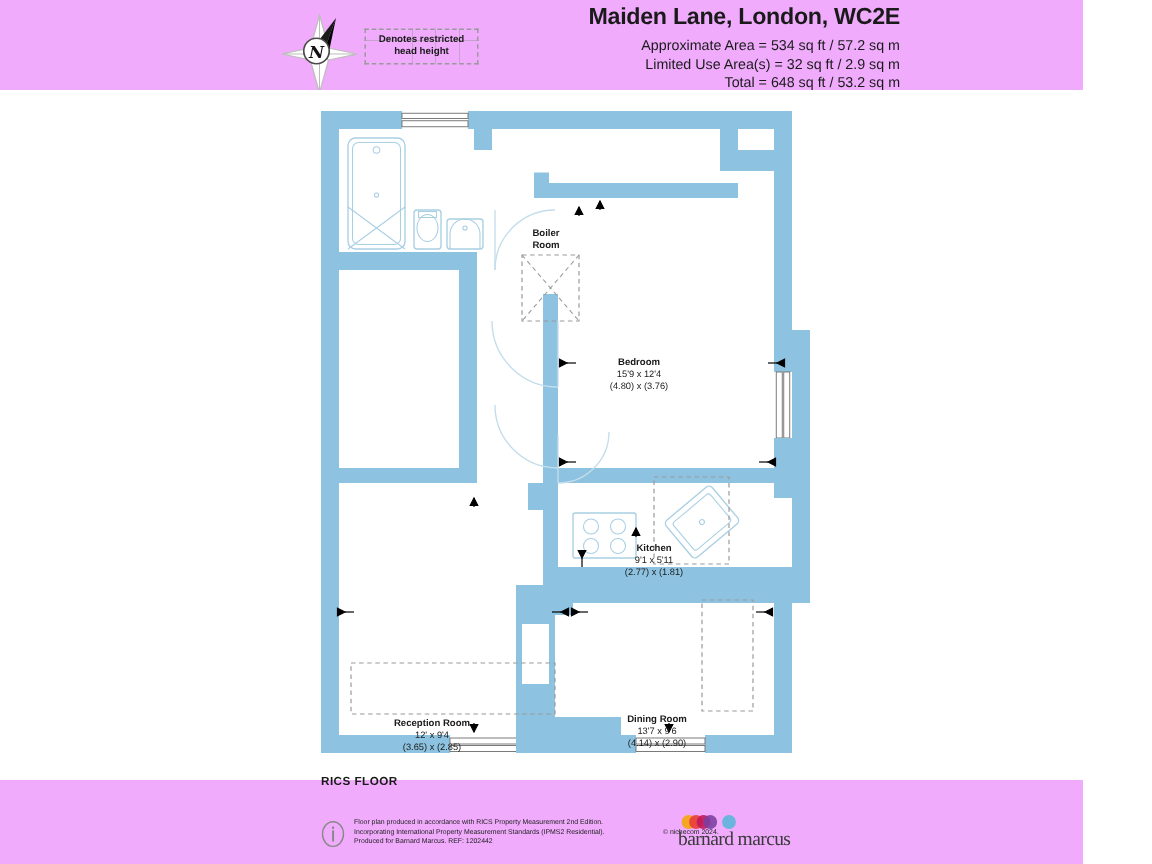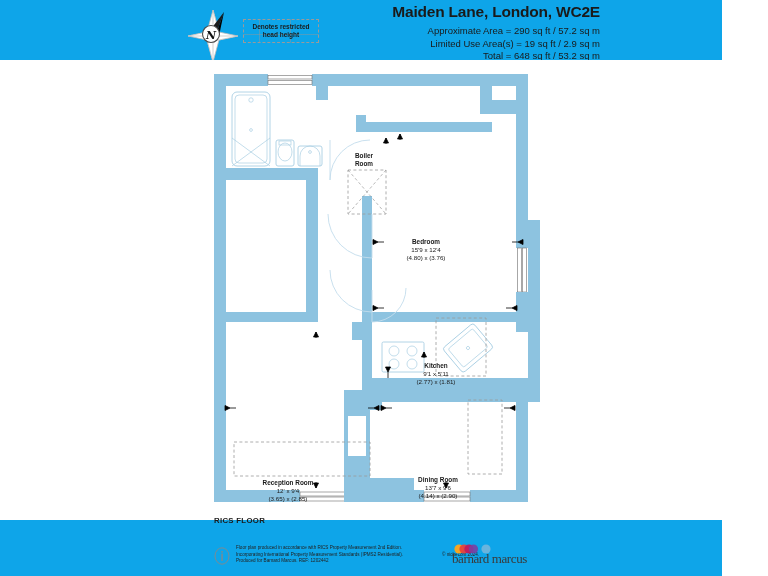--- a/index.html
+++ b/index.html
@@ -7,21 +7,21 @@
     margin: 0; padding: 0;
     width: 768px; height: 576px;
     background: #ffffff;
     font-family: "Liberation Sans", sans-serif;
     color: #1a1a1a;
     overflow: hidden;
   }
   #page {
     position: relative;
     width: 722px; height: 576px;
-    background: #0ea5e9;
+    background: #f0abfc;
   }
 
   
   #header-block {
     position: absolute;
     left: 372px; top: 2px; width: 228px;
     text-align: right;
   }
   #title {
     font-size: 15.5px;
@@ -132,22 +132,22 @@
     white-space: nowrap;
   }
 </style>
 </head>
 <body>
 
 <div id="page">
 
   <div id="header-block">
     <div id="title">Maiden Lane, London, WC2E</div>
-    <div class="area-line">Approximate Area = 290 sq ft / 57.2 sq m</div>
-    <div class="area-line">Limited Use Area(s) = 19 sq ft / 2.9 sq m</div>
+    <div class="area-line">Approximate Area = 534 sq ft / 57.2 sq m</div>
+    <div class="area-line">Limited Use Area(s) = 32 sq ft / 2.9 sq m</div>
     <div class="area-line">Total = 648 sq ft / 53.2 sq m</div>
     <div id="disclaimer-small">For identification only - Not to scale</div>
   </div>
 
   <div id="compass">
     <svg width="54" height="56" viewBox="0 0 54 56">
 
       <path d="M27 2 L33 24 L52 28 L33 32 L27 54 L21 32 L2 28 L21 24 Z" fill="#ffffff" stroke="#bdbdbd" stroke-width="0.8"></path>
       <path d="M27 2 L33 24 L27 28 Z" fill="#ffffff" stroke="#bdbdbd" stroke-width="0.7"></path>
       <path d="M52 28 L33 32 L27 28 Z" fill="#ffffff" stroke="#bdbdbd" stroke-width="0.7"></path>

